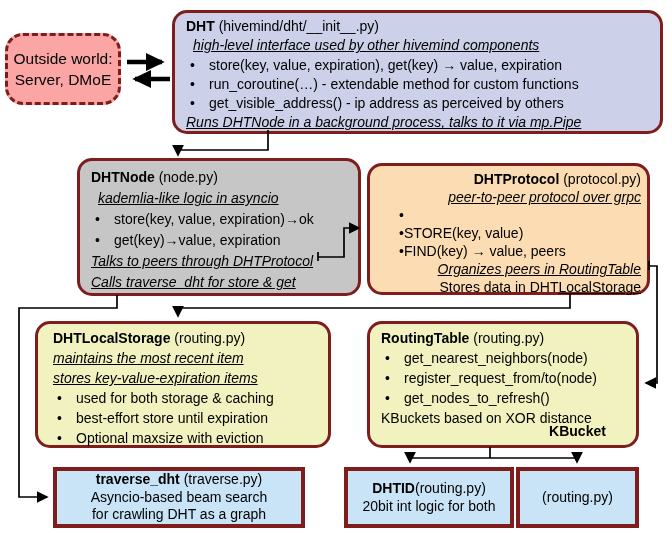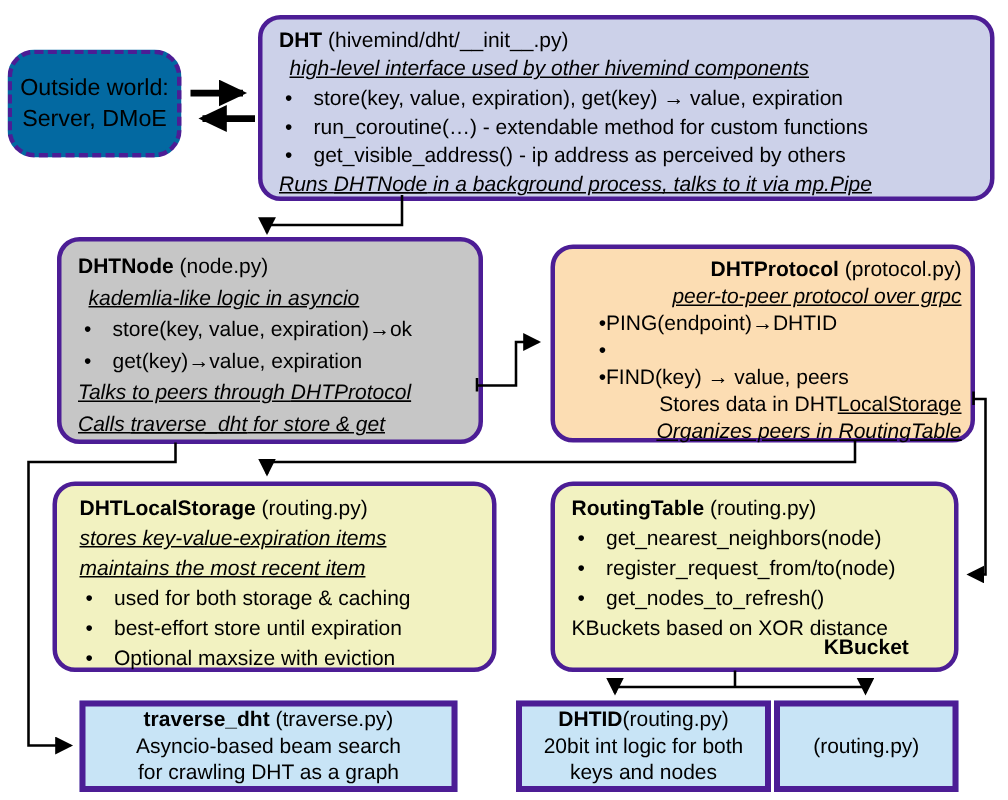--- a/index.html
+++ b/index.html
@@ -2,21 +2,21 @@
 <html><head>
 <meta charset="utf-8">
 <style>
   * { margin:0; padding:0; box-sizing:border-box; }
   html,body { background:#ffffff; }
   body { font-family:"Liberation Sans", sans-serif; color:#000; }
   .stage { position:relative; width:672px; height:533px; background:#fff; overflow:hidden; }
   .wires { position:absolute; left:0; top:0; z-index:3; pointer-events:none; }
   #boxes  { position:absolute; left:0; top:0; width:672px; height:533px; z-index:2; }
 
-  .box { position:absolute; border:3px solid #4c1d95; border-radius:15px;
+  .box { position:absolute; border:3px solid #7f1d1d; border-radius:15px;
          font-size:14px; line-height:19px; padding:4px 6px 3px 11px; }
   .box .b { font-weight:bold; }
   .box .ln.i { font-style:italic;text-decoration:underline; }
   .box .ln.ind { padding-left:7px; }
   .box .u { text-decoration:underline; }
   .box .ln.bl { display:flex; }
   .box .ln.bl .dot { flex:none; width:23px; padding-left:4px; }
 
   .box.center { text-align:center; display:flex; flex-direction:column; justify-content:center; padding:2px 4px; }
 
@@ -32,76 +32,76 @@
   .b-traverse-dht  { left:53px;  top:467px; width:252px; height:61px; border-radius:0; border-width:4px; line-height:17.5px;align-items:center; }
   .b-dhtid         { left:328px; top:467px; width:170px; height:61px; border-radius:0; border-width:4px; line-height:17.5px;margin-left:16px; }
   .b-kbucket       { left:516px; top:467px; width:123px; height:61px; border-radius:0; border-width:4px; line-height:17.5px;gap:48px; }
 </style>
 </head>
 <body>
 
 <div class="stage">
 
   <div id="boxes">
-      <div class="box b-outside-world center" style="background: #0369a1;">
+      <div class="box b-outside-world center" style="background: #fca5a5;">
         <div class="ln"><span><span>Outside world:</span></span></div>
         <div class="ln"><span><span>Server, DMoE</span></span></div>
       </div>
       <div class="box b-dht" style="background: rgb(204, 209, 233);">
         <div class="ln"><span><span class="b">DHT</span><span> (hivemind/dht/__init__.py)</span></span></div>
         <div class="ln i ind"><span><span>high-level interface used by other hivemind components</span></span></div>
         <div class="ln bl">
           <span class="dot">•</span>
           <span><span>store(key, value, expiration), get(key) → value, expiration</span></span>
         </div>
         <div class="ln bl">
           <span class="dot">•</span>
           <span><span>run_coroutine(…) - extendable method for custom functions</span></span>
         </div>
         <div class="ln bl">
           <span class="dot">•</span>
           <span><span>get_visible_address() - ip address as perceived by others</span></span>
         </div>
         <div class="ln i"><span><span>Runs </span><span class="u">DHTNode</span><span> in a background process, talks to it via mp.Pipe</span></span></div>
       </div>
-      <div class="box b-dhtnode" style="background: rgb(198, 198, 198);">
+      <div class="box b-dhtnode" style="background: rgb(198, 198, 198); margin-left: 39px;">
         <div class="ln"><span><span class="b">DHTNode</span><span> (node.py)</span></span></div>
         <div class="ln i ind"><span><span>kademlia-like logic in asyncio</span></span></div>
         <div class="ln bl">
           <span class="dot">•</span>
           <span><span>store(key, value, expiration)→ok</span></span>
         </div>
         <div class="ln bl">
           <span class="dot">•</span>
           <span><span>get(key)→value, expiration</span></span>
         </div>
         <div class="ln i"><span><span>Talks to peers through </span><span class="u">DHTProtocol</span></span></div>
         <div class="ln i"><span><span>Calls </span><span class="u">traverse_dht</span><span> for store &amp; get</span></span></div>
       </div>
       <div class="box b-dhtprotocol" style="background: rgb(252, 221, 179); text-align: right;">
         <div class="ln"><span><span class="b">DHTProtocol</span><span> (protocol.py)</span></span></div>
         <div class="ln i ind"><span><span>peer-to-peer protocol over grpc</span></span></div>
         <div class="ln bl">
           <span class="dot">•</span>
-          <span><span>PING(endpoint)→DHTID</span></span>
         </div>
         <div class="ln bl">
           <span class="dot">•</span>
+          <span><span>STORE(key, value)</span></span>
         </div>
         <div class="ln bl">
           <span class="dot">•</span>
           <span><span>FIND(key) → value, peers</span></span>
         </div>
+        <div class="ln i"><span><span>Organizes peers in </span><span class="u">RoutingTable</span></span></div>
         <div class="ln"><span><span>Stores data in DHT</span><span class="u">LocalStorage</span></span></div>
-        <div class="ln i"><span><span>Organizes peers in </span><span class="u">RoutingTable</span></span></div>
       </div>
       <div class="box b-dhtlocalstorage" style="background: rgb(242, 242, 193);">
         <div class="ln"><span><span class="b">DHTLocalStorage</span><span> (routing.py)</span></span></div>
+        <div class="ln i"><span><span>maintains the most recent item</span></span></div>
         <div class="ln i"><span><span>stores key-value-expiration items</span></span></div>
-        <div class="ln i"><span><span>maintains the most recent item</span></span></div>
         <div class="ln bl">
           <span class="dot">•</span>
           <span><span>used for both storage &amp; caching</span></span>
         </div>
         <div class="ln bl">
           <span class="dot">•</span>
           <span><span>best-effort store until expiration</span></span>
         </div>
         <div class="ln bl">
           <span class="dot">•</span>
@@ -125,21 +125,20 @@
         <div class="ln"><span><span>KBuckets based on XOR distance</span></span></div>
       </div>
       <div class="box b-traverse-dht center" style="background: rgb(200, 228, 246);">
         <div class="ln"><span><span class="b">traverse_dht</span><span> (traverse.py)</span></span></div>
         <div class="ln"><span><span>Asyncio-based beam search</span></span></div>
         <div class="ln"><span><span>for crawling DHT as a graph</span></span></div>
       </div>
       <div class="box b-dhtid center" style="background: rgb(200, 228, 246);">
         <div class="ln"><span><span class="b">DHTID</span><span>(routing.py)</span></span></div>
         <div class="ln"><span><span>20bit int logic for both</span></span></div>
-        <div class="ln"><span><span>keys and nodes</span></span></div>
       </div>
       <div class="box b-kbucket center" style="background: rgb(200, 228, 246);">
         <div class="ln"><span><span class="b">KBucket</span></span></div>
         <div class="ln"><span><span>(routing.py)</span></span></div>
         <div class="ln"><span><span>bunch of peers</span></span></div>
       </div>
     </div>
 
   <svg class="wires" width="672" height="533" viewBox="0 0 672 533">
     <defs>

